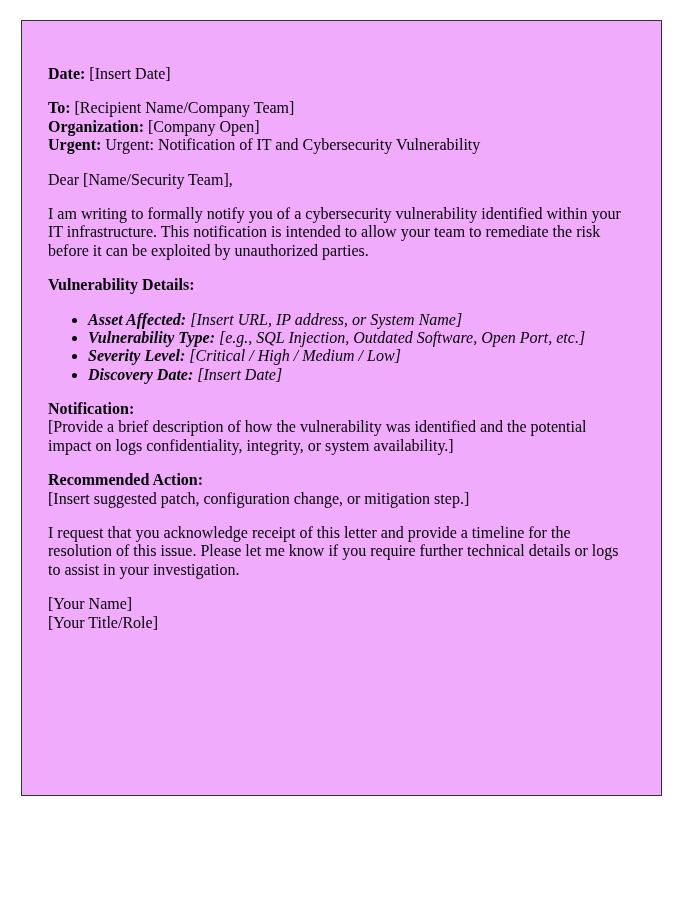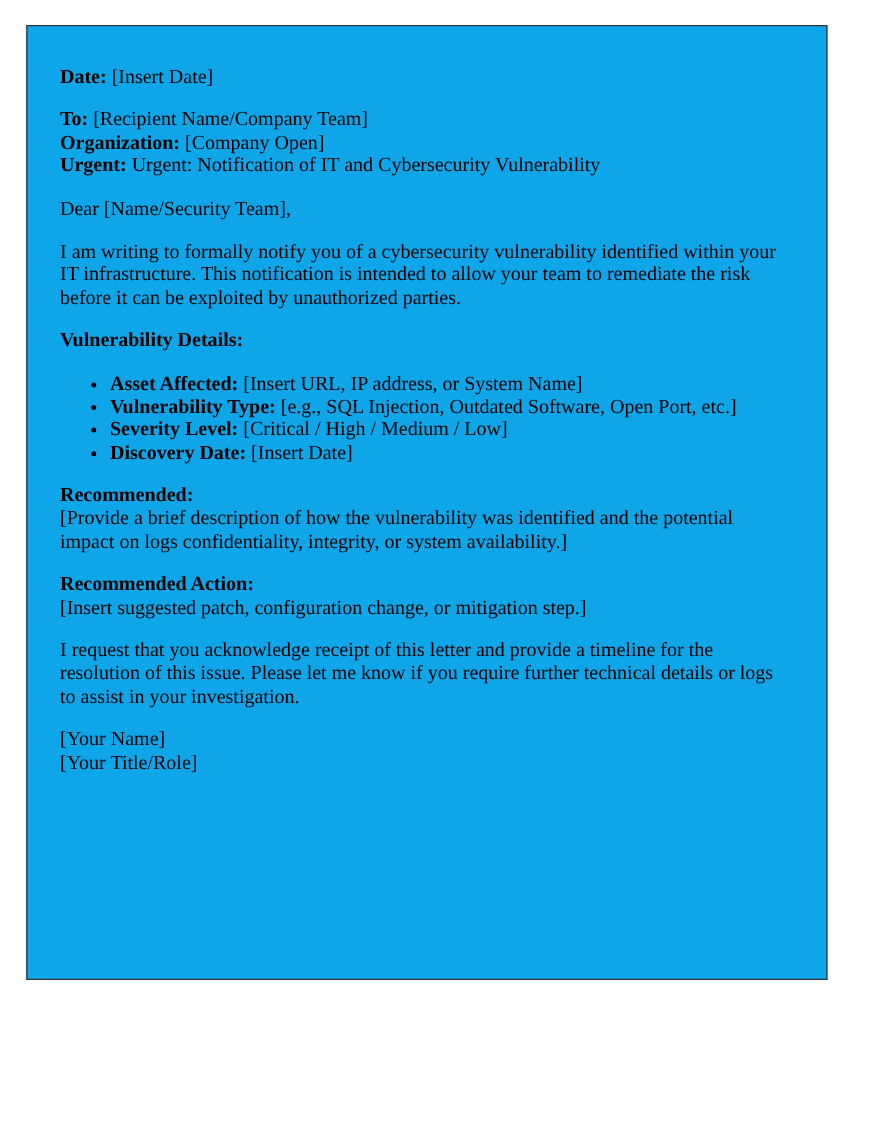--- a/index.html
+++ b/index.html
@@ -14,37 +14,38 @@
     background: #ffffff;
     overflow: hidden;
   }
   .letter {
     position: absolute;
     left: 21px;
     top: 20px;
     width: 580px;
     height: 746px;
     border: 1.5px solid #333333;
-    padding: 16px 33px 0 26px;
+    padding: 28px 33px 0 26px;
     font-family: "Liberation Serif", "DejaVu Serif", serif;
     font-size: 16px;
     line-height: 1.15;
     color: #000000;
-    background: #0ea5e9;
+    background: #f0abfc;
   }
   .letter p {
     margin: 16px 0;
   }
   .letter ul {
     margin: 16px 0;
     padding-left: 40px;
     list-style-type: disc;
   }
   .letter li {
     margin: 0;
+    font-style: italic;
   }
   strong { font-weight: bold; }
 </style>
 </head>
 <body>
 
 <div class="page">
   <div class="letter">
 
     <p><strong>Date:</strong> <span>[Insert Date]</span></p>
@@ -59,21 +60,21 @@
 
     <p><strong>Vulnerability Details:</strong></p>
 
     <ul>
       <li><strong>Asset Affected:</strong> <span>[Insert URL, IP address, or System Name]</span></li>
       <li><strong>Vulnerability Type:</strong> <span>[e.g., SQL Injection, Outdated Software, Open Port, etc.]</span></li>
       <li><strong>Severity Level:</strong> <span>[Critical / High / Medium / Low]</span></li>
       <li><strong>Discovery Date:</strong> <span>[Insert Date]</span></li>
     </ul>
 
-    <p><strong>Recommended:</strong><br>
+    <p><strong>Notification:</strong><br>
     <span>[Provide a brief description of how the vulnerability was identified and the potential impact on logs confidentiality, integrity, or system availability.]</span></p>
 
     <p><strong>Recommended Action:</strong><br>
     <span>[Insert suggested patch, configuration change, or mitigation step.]</span></p>
 
     <p>I request that you acknowledge receipt of this letter and provide a timeline for the resolution of this issue. Please let me know if you require further technical details or logs to assist in your investigation.</p>
 
 
     <p><span>[Your Name]</span><br>
     <span>[Your Title/Role]</span><br>

